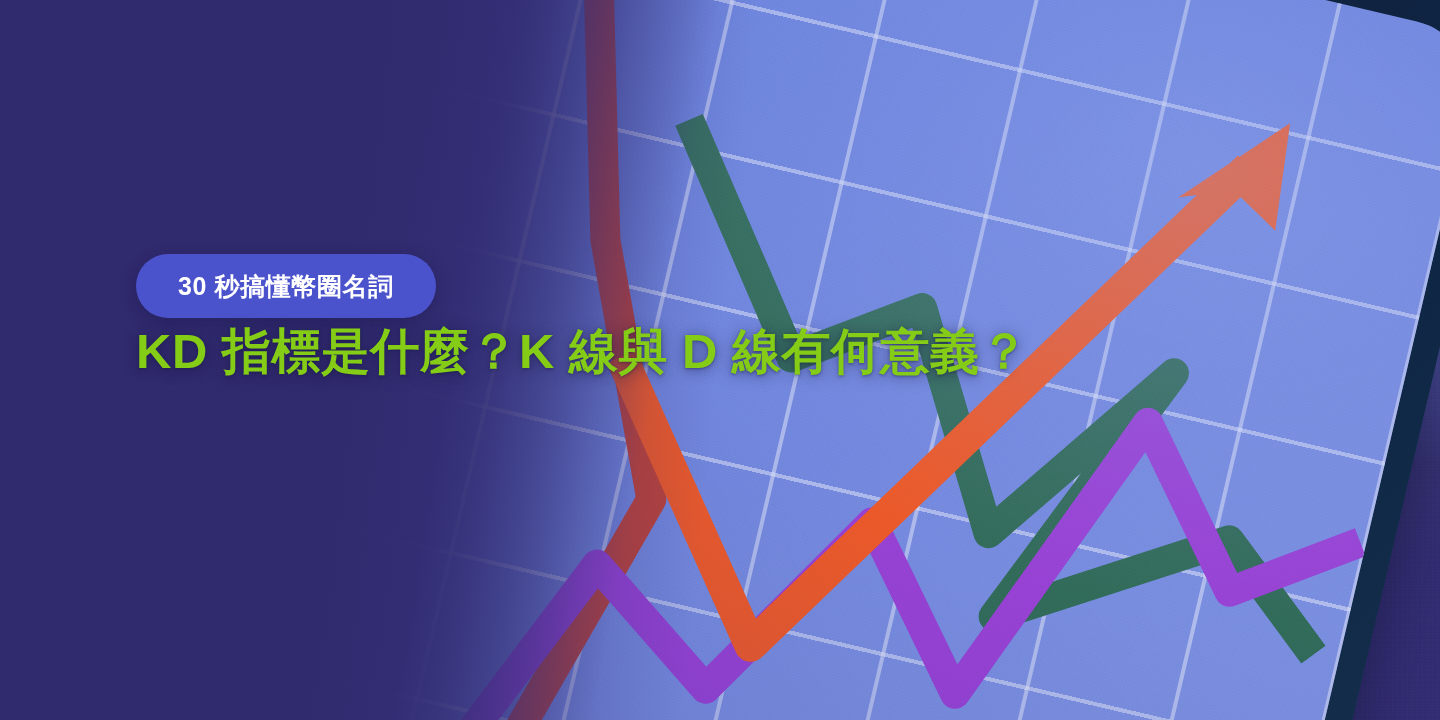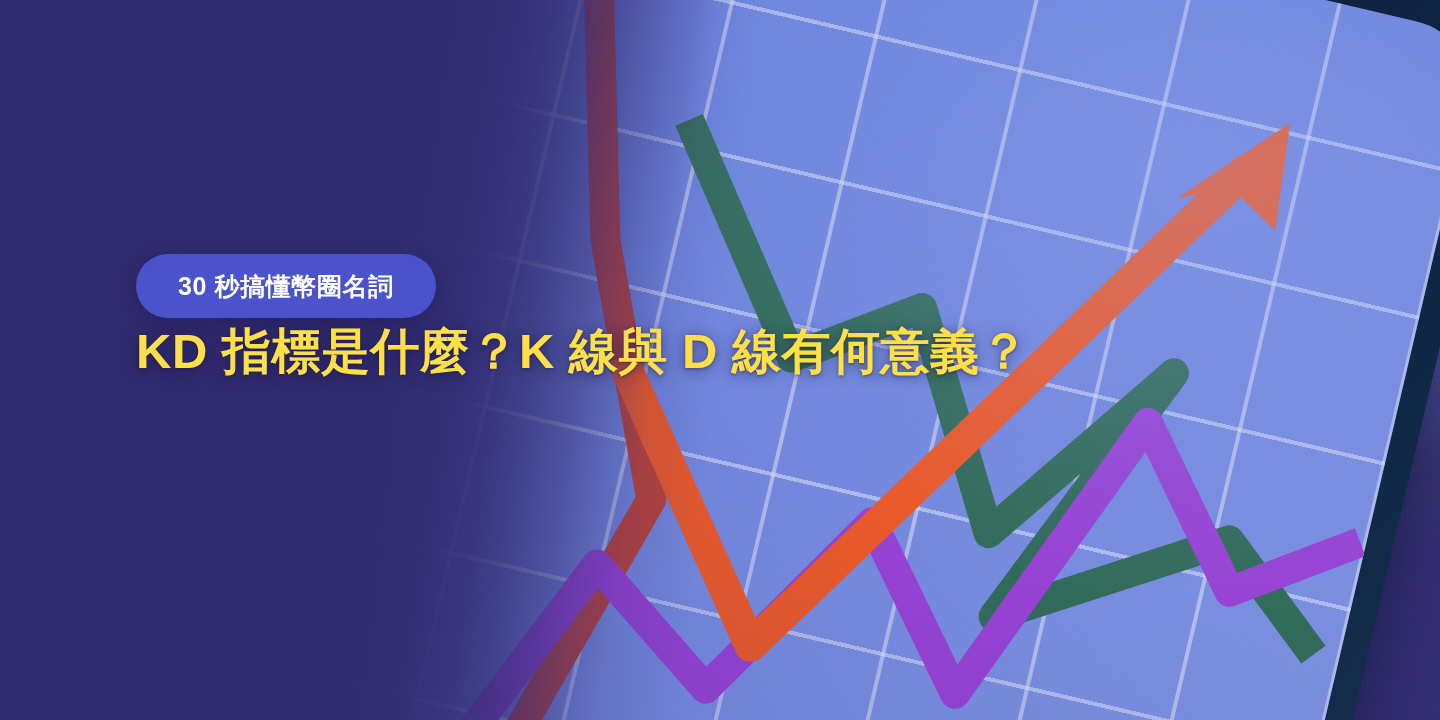--- a/index.html
+++ b/index.html
@@ -79,21 +79,21 @@
     display:inline-flex;align-items:center;justify-content:center;
     height:64px;padding:0 42px;border-radius:34px;
     background:#4b53cc;color:#fff;
     font-size:25px;font-weight:bold;letter-spacing:.6px;
     box-shadow:0 4px 16px rgba(20,18,60,.30);
     white-space:nowrap;
     margin-top:44px;
   }
   .headline{
     position:absolute;left:0;top:318px;width:1170px;
-    color:#fde047;font-size:49px;font-weight:bold;line-height:1.36;
+    color:#84cc16;font-size:49px;font-weight:bold;line-height:1.36;
     letter-spacing:.5px;
     text-shadow:0 2px 14px rgba(25,22,70,.55), 0 1px 3px rgba(25,22,70,.45);
   }
   .headline .ln{display:block;white-space:nowrap;}
 </style>
 </head>
 <body>
 
 <div class="stage">
 

